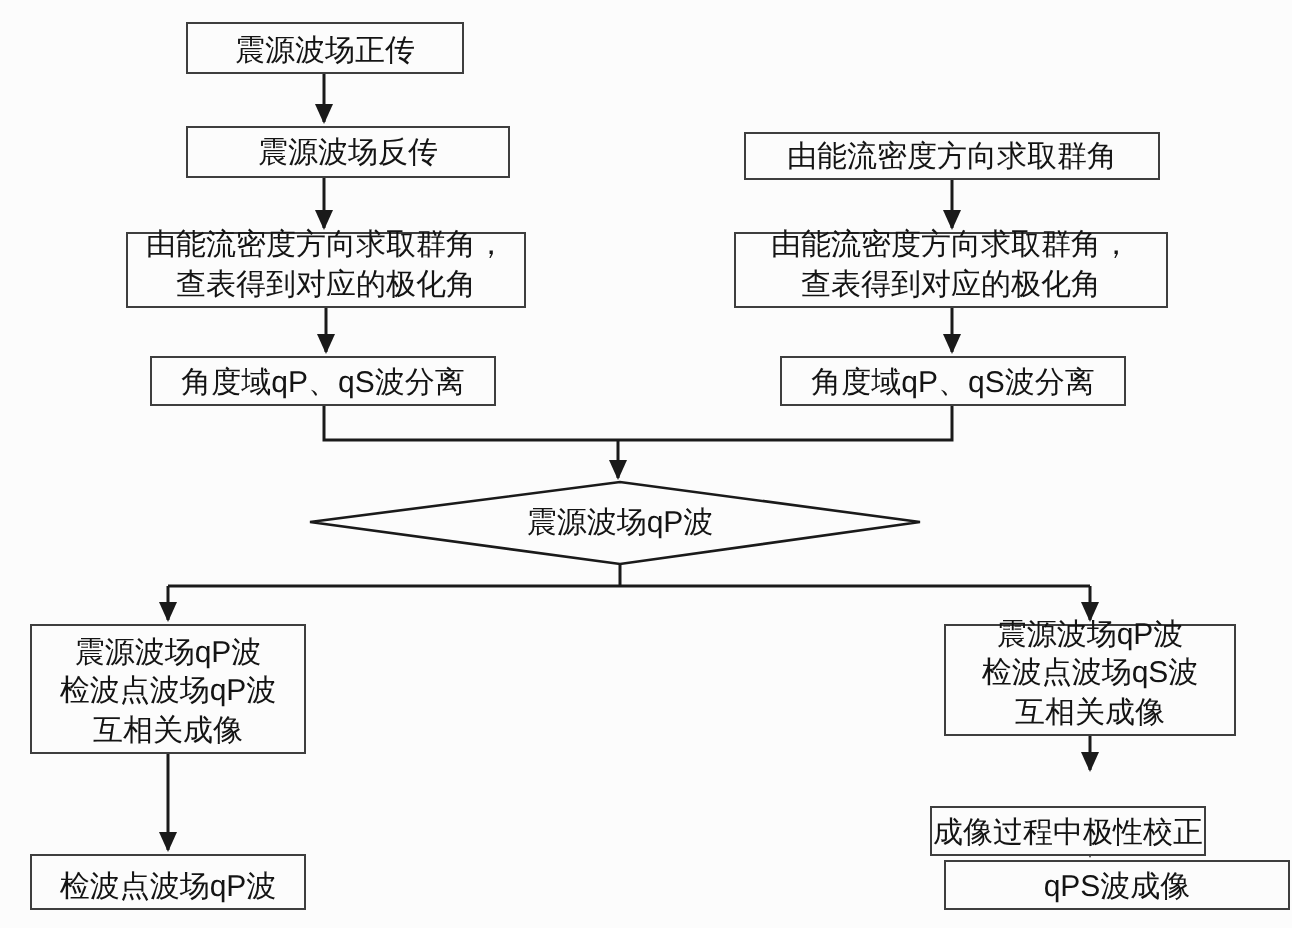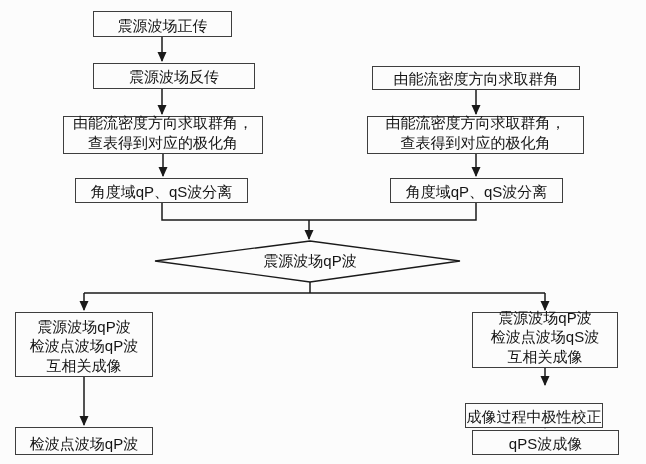--- a/index.html
+++ b/index.html
@@ -140,17 +140,17 @@
   <div class="node" style="left:472px; top:312px; width:146px; height:56px;">
     <span class="lbl">震源波场qP波
 检波点波场qS波
 互相关成像</span>
   </div>
 
   <div class="node" style="left:465px; top:387px; width:138px; height:25px;margin-top:16px;">
     <span class="lbl">成像过程中极性校正</span>
   </div>
 
-  <div class="node" style="left:472px; top:430px; width:147px; height:25px;">
+  <div class="node" style="left:472px; top:430px; width:173px; height:25px;">
     <span class="lbl">qPS波成像</span>
   </div>
 
 </div>
 
 </body></html>

